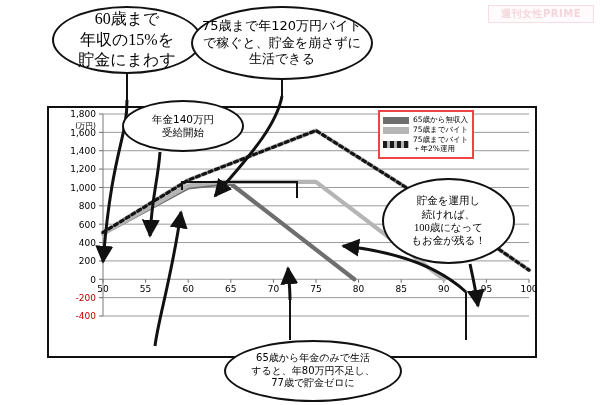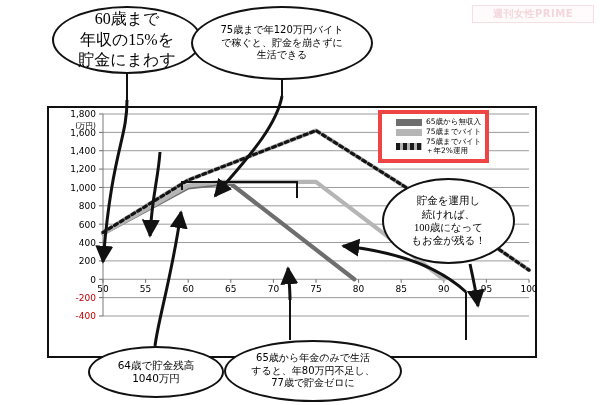--- a/index.html
+++ b/index.html
@@ -12,38 +12,38 @@
     font-family: "DejaVu Sans", "Liberation Sans", sans-serif;
     color: #000;
   }
   #stage { position: absolute; inset: 0; }
 
   
   .watermark {
     position: absolute; top: 5px; right: 6px;
     font-size: 10px; letter-spacing: .5px;
     color: #f0c9cf; border: 1px solid #f3d4d9;
-    padding: 1px 20px; opacity: .75;
+    padding: 1px 12px; opacity: .75;
     font-weight: bold;
     background: #fffafb;
   }
 
   
   .chart-frame {
     position: absolute;
     left: 47px; top: 106px; width: 490px; height: 252px;
     border: 2px solid #111; background: #fff; box-sizing: border-box;
   }
   .chart-svg { position: absolute; left: 47px; top: 106px; }
 
   
   .legend {
     position: absolute; left: 378px; top: 110px;
-    border: 4px solid #ef4444; background: #fff;
-    padding: 3px 4px 3px 14px; box-sizing: border-box;
+    border: 2px solid #ef4444; background: #fff;
+    padding: 3px 4px 3px 3px; box-sizing: border-box;
     z-index: 6;
   }
   .legend-row { display: flex; align-items: center; margin: 1px 0; }
   .legend-swatch { width: 26px; height: 7px; margin-right: 4px; flex: none; }
   .legend-swatch.s0 { background: #6e6e6e; }
   .legend-swatch.s1 { background: #b5b5b5; }
   .legend-swatch.s2 {
     background: #b5b5b5;
     background-image: repeating-linear-gradient(90deg,#1a1a1a 0 4px,transparent 4px 7px);
   }
@@ -52,21 +52,21 @@
   
   .callout {
     position: absolute; z-index: 8;
     border: 2px solid #111; border-radius: 50%;
     background: #fff; display: flex; align-items: center; justify-content: center;
     text-align: center; box-sizing: border-box;
   }
   .callout span { display: block; line-height: 1.28; white-space: pre-line; }
 
   .c-save   { left: 52px;  top: 6px;   width: 150px; height: 68px; font-size: 16px; font-family: Liberation Serif, serif; }
-  .c-baito  { left: 191px; top: 6px;   width: 182px; height: 74px; font-size: 10px; }
+  .c-baito  { left: 191px; top: 6px;   width: 182px; height: 74px; font-size: 13px; }
   .c-nenkin { left: 122px; top: 100px; width: 122px; height: 52px; font-size: 10.5px; }
   .c-unyou  { left: 382px; top: 178px; width: 133px; height: 86px; font-size: 10.5px; font-family: Liberation Serif, serif; }
   .c-1040   { left: 88px;  top: 346px; width: 136px; height: 52px; font-size: 10.5px; }
   .c-zero77 { left: 224px; top: 340px; width: 178px; height: 62px; font-size: 10px; }
   .c-zero87 { left: 408px; top: 340px; width: 172px; height: 62px; font-size: 10.5px; }
 
   .pointer { position: absolute; z-index: 7; }
 </style>
 </head>
 <body>
@@ -184,29 +184,29 @@
   <div class="callout c-save">
     <span>60歳まで
 年収の15%を
 貯金にまわす</span>
   </div>
   <div class="callout c-baito">
     <span>75歳まで年120万円バイト
 で稼ぐと、貯金を崩さずに
 生活できる</span>
   </div>
+  <div class="callout c-nenkin">
+    <span>年金140万円
+受給開始</span>
+  </div>
   <div class="callout c-unyou">
     <span>貯金を運用し
 続ければ、
 100歳になって
 もお金が残る！</span>
   </div>
-  <div class="callout c-1040">
-    <span>64歳で貯金残高
-1040万円</span>
-  </div>
   <div class="callout c-zero77">
     <span>65歳から年金のみで生活
 すると、年80万円不足し、
 77歳で貯金ゼロに</span>
   </div>
 
 </div>
 
 </body></html>

